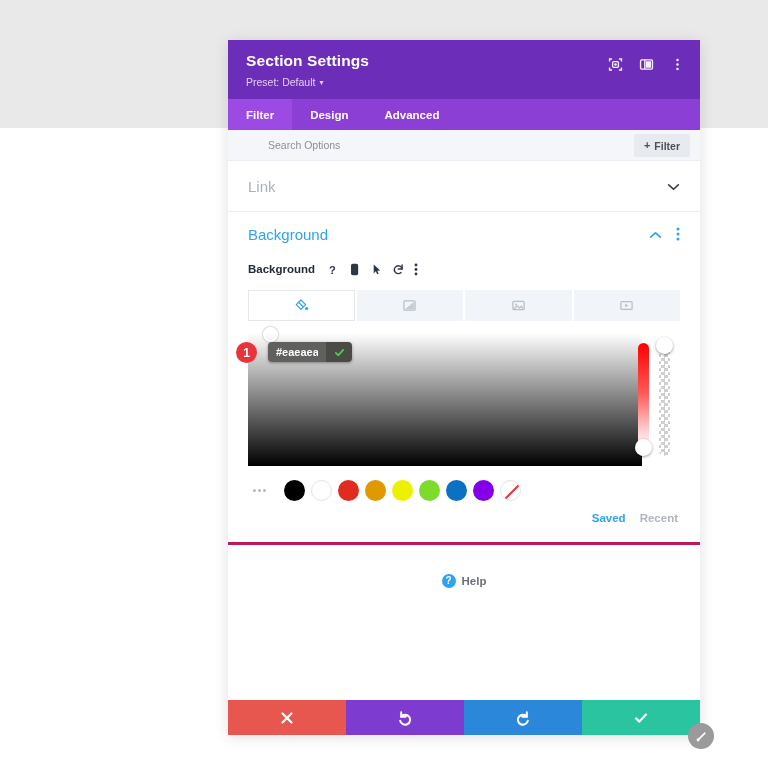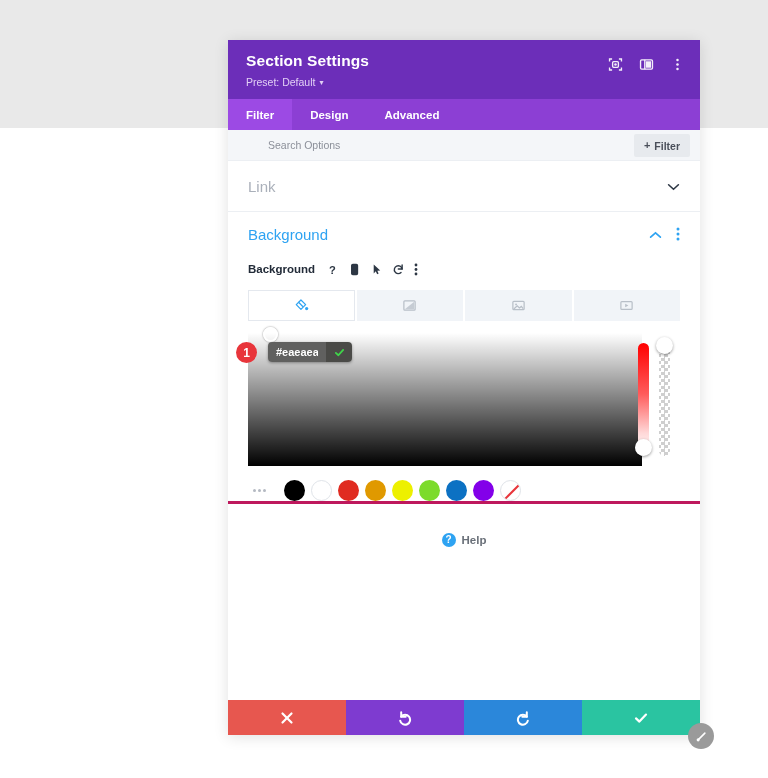--- a/index.html
+++ b/index.html
@@ -522,20 +522,24 @@
         <span class="sw outline" style="background:#ffffff"></span>
         <span class="sw" style="background:#e02b20"></span>
         <span class="sw" style="background:#e09900"></span>
         <span class="sw" style="background:#edf000"></span>
         <span class="sw" style="background:#7cdb2b"></span>
         <span class="sw" style="background:#0c71c3"></span>
         <span class="sw" style="background:#8300e9"></span>
         <span class="sw transparent"></span>
       </div>
 
+      <div class="saved-row">
+        <span class="saved-tab active">Saved</span>
+        <span class="saved-tab">Recent</span>
+      </div>
     </div>
 
 
     <div class="help-row">
       <span class="help-icon">?</span>
       <span class="help-label">Help</span>
     </div>
 
     <div class="footer">
       <div class="fbtn" style="background:#e7574f">

